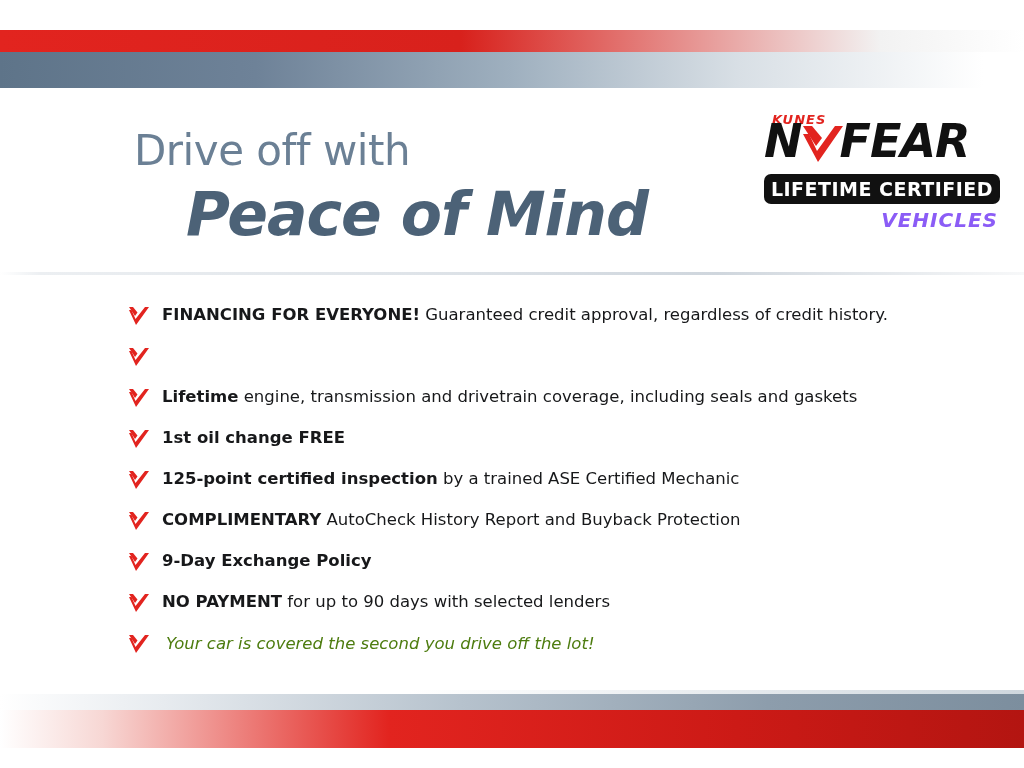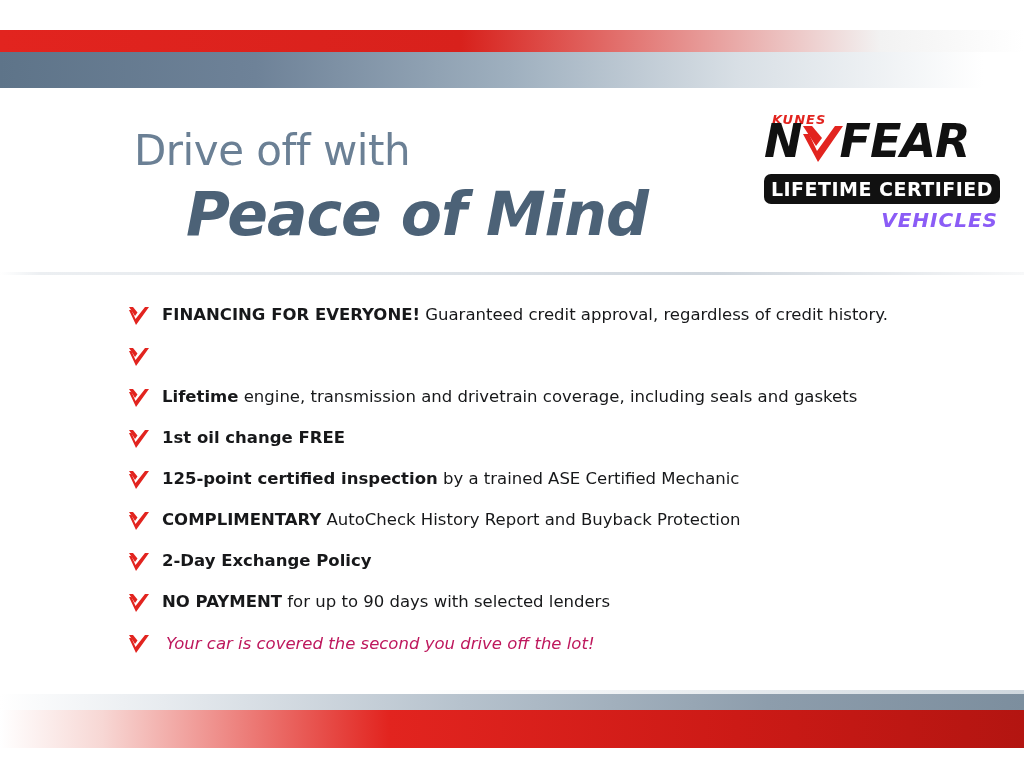--- a/index.html
+++ b/index.html
@@ -215,21 +215,21 @@
     line-height: 22px;
     color: #17181a;
   }
   .benefit-text b {
     font-weight: 700;
   }
   .benefit-sub {
     font-family: "DejaVu Sans", sans-serif;
     font-size: 16.5px;
     line-height: 24px;
-    color: #be185d;
+    color: #4d7c0f;
     font-style: italic;
     padding-left: 4px;
   }
 </style>
 </head>
 <body>
 
 <div class="page">
 
   <div class="top-band-red"></div>
@@ -305,21 +305,21 @@
         <path d="M1 1 L7 10 L9.5 6.5 L5 1 Z" fill="#e2241f"></path>
       </svg>
       <div class="benefit-text"><b>COMPLIMENTARY</b><span> AutoCheck History Report and Buyback Protection</span></div>
     </div>
 
     <div class="benefit">
       <svg class="tick" viewBox="0 0 22 20">
         <path d="M1 4 L8 19 L21 1 L17 1 L7.5 13 L3.5 4 Z" fill="#e2241f"></path>
         <path d="M1 1 L7 10 L9.5 6.5 L5 1 Z" fill="#e2241f"></path>
       </svg>
-      <div class="benefit-text"><b>2-Day Exchange Policy</b><span></span></div>
+      <div class="benefit-text"><b>9-Day Exchange Policy</b><span></span></div>
     </div>
 
     <div class="benefit">
       <svg class="tick" viewBox="0 0 22 20">
         <path d="M1 4 L8 19 L21 1 L17 1 L7.5 13 L3.5 4 Z" fill="#e2241f"></path>
         <path d="M1 1 L7 10 L9.5 6.5 L5 1 Z" fill="#e2241f"></path>
       </svg>
       <div class="benefit-text"><b>NO PAYMENT</b><span> for up to 90 days with selected lenders</span></div>
     </div>
 

